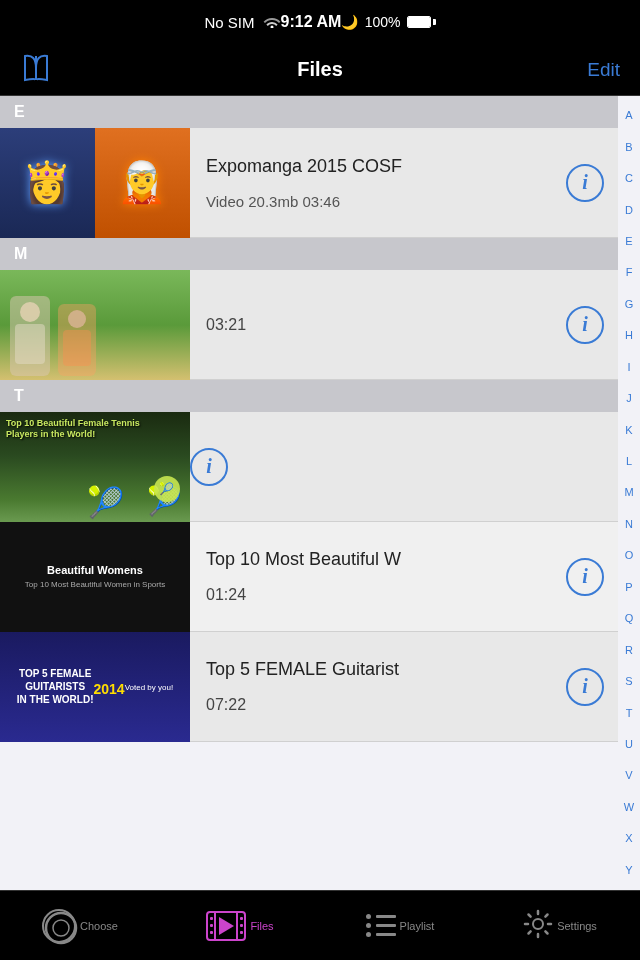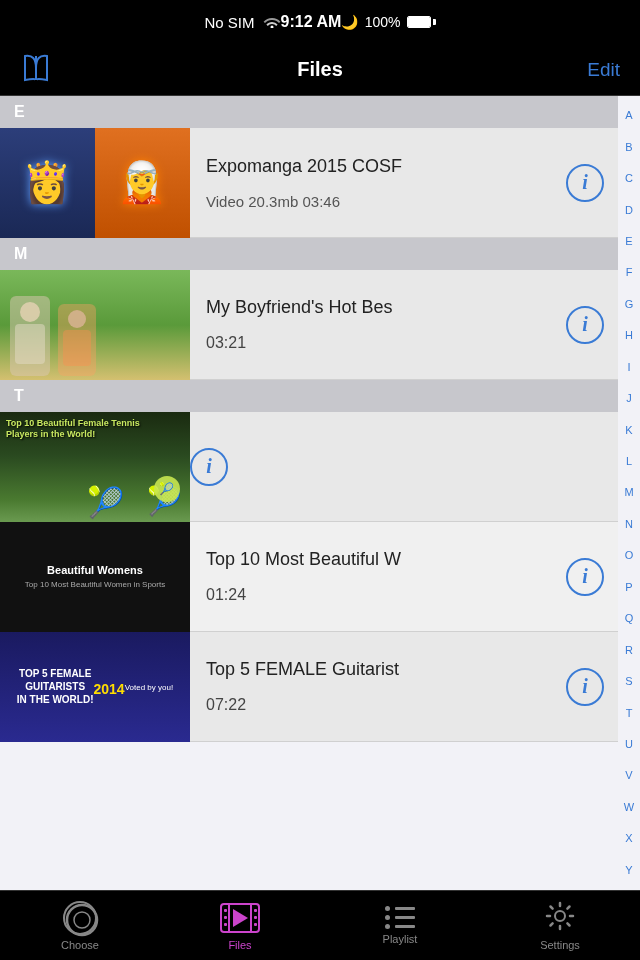--- a/index.html
+++ b/index.html
@@ -259,21 +259,21 @@
       bottom: 0; left: 0; right: 0;
       height: 70px;
       background: #000;
       border-top: 1px solid #333;
       display: flex;
       align-items: center;
     }
     .tab-item {
       flex: 1;
       display: flex;
-      flex-direction: column;
+      flex-direction: row;
       align-items: center;
       justify-content: center;
       gap: 4px;
       cursor: pointer;
       height: 100%;
     }
     .tab-label {
       font-size: 11px;
       color: #888;
     }
@@ -409,21 +409,20 @@
             <div style="position:absolute; top:6px; left:50%; transform:translateX(-50%); width:20px; height:20px; border-radius:50%; background:rgba(230,210,180,0.8);"></div>
             <div style="position:absolute; top:28px; left:50%; transform:translateX(-50%); width:30px; height:40px; background:rgba(230,220,200,0.5); border-radius:4px;"></div>
           </div>
           <div style="width:38px; height:72px; border-radius:6px; background:rgba(255,160,100,0.4); position:relative; overflow:hidden;">
             <div style="position:absolute; top:6px; left:50%; transform:translateX(-50%); width:18px; height:18px; border-radius:50%; background:rgba(220,180,150,0.8);"></div>
             <div style="position:absolute; top:26px; left:50%; transform:translateX(-50%); width:28px; height:36px; background:rgba(255,140,80,0.4); border-radius:4px;"></div>
           </div>
         </div>
       </div>
       <div class="item-info">
-        <span class="item-title">My Boyfriend's Hot Bes</span>
         <span class="item-duration">03:21</span>
       </div>
       <button class="info-btn">i</button>
     </div>
 
     <div class="section-header">
       <span class="section-header-text">T</span>
     </div>
 
     <div class="list-item">

